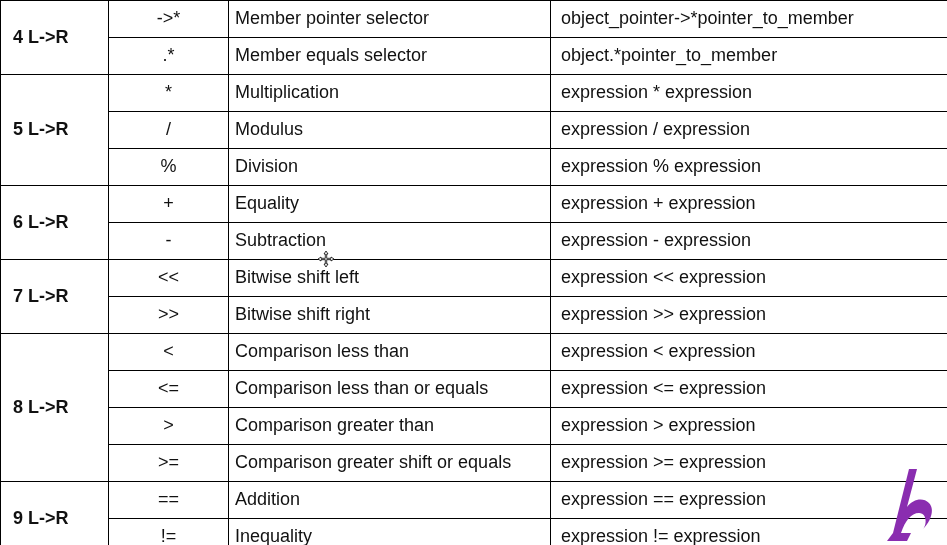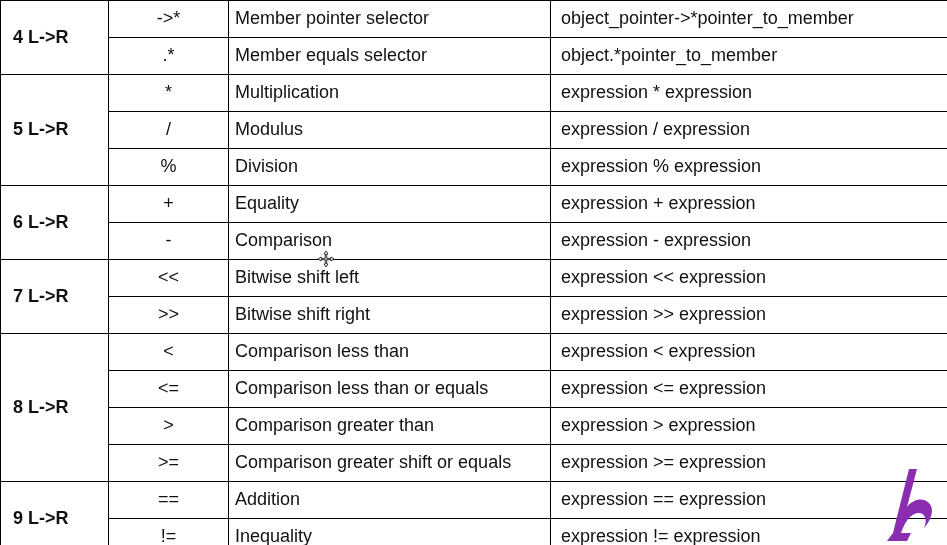--- a/index.html
+++ b/index.html
@@ -107,21 +107,21 @@
     </tr>
 
     <tr>
       <td class="prec" rowspan="2">6 L-&gt;R</td>
       <td class="op">+</td>
       <td class="desc">Equality</td>
       <td class="ex">expression + expression</td>
     </tr>
     <tr>
       <td class="op">-</td>
-      <td class="desc">Comparison</td>
+      <td class="desc">Subtraction</td>
       <td class="ex">expression - expression</td>
     </tr>
 
     <tr>
       <td class="prec" rowspan="2">7 L-&gt;R</td>
       <td class="op">&lt;&lt;</td>
       <td class="desc">Bitwise shift left</td>
       <td class="ex">expression &lt;&lt; expression</td>
     </tr>
     <tr>

